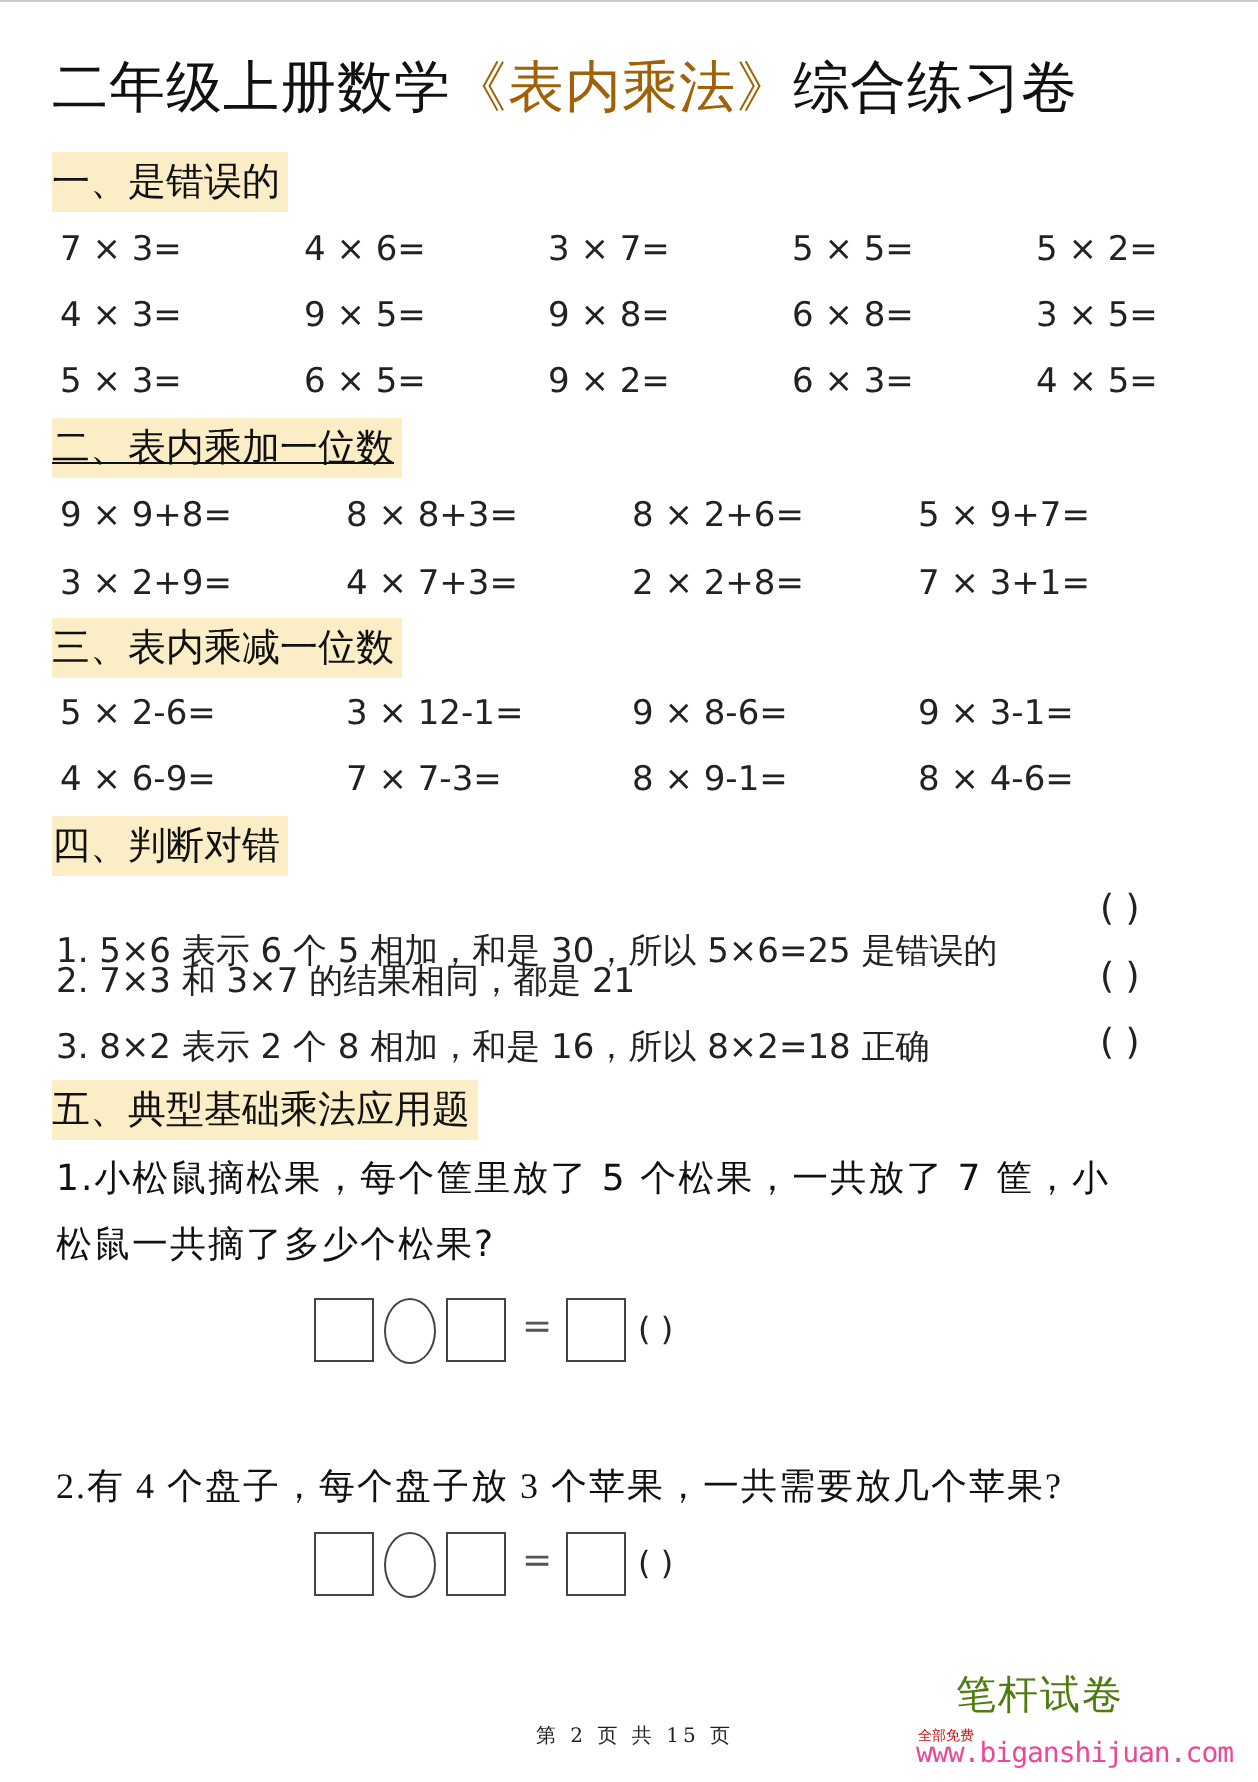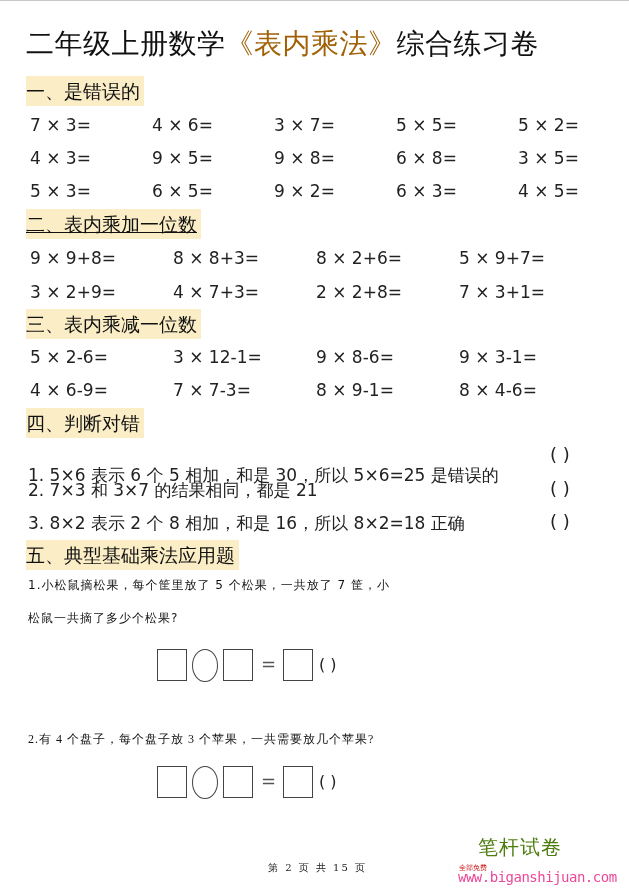--- a/index.html
+++ b/index.html
@@ -11,21 +11,21 @@
   }
   .abs { position:absolute; white-space:nowrap; }
   .title { left:26px; top:24px; font-family:"DejaVu Serif", serif; font-size:28px; letter-spacing:0.5px; color:#111; }
   .title .red { color:#a16207; }
   .sec { left:26px; height:30px; line-height:30px; padding:0 4px 0 0; background:#fbeec6;
          font-family:"DejaVu Serif", serif; font-size:19px; color:#111; }
   .row { left:30px; font-size:17px; color:#222; }
   .cell { position:absolute; white-space:nowrap; }
   .judge { left:28px; font-size:17px; color:#222; }
   .paren { font-size:18px; color:#222; }
-  .q { left:28px; font-size:12px; color:#111; letter-spacing:1px; }
+  .q { left:28px; font-size:18px; color:#111; letter-spacing:1px; }
   .eq { position:absolute; height:34px; }
   .box { position:absolute; top:0; width:30px; height:32px; border:1.5px solid #444; box-sizing:border-box; }
   .oval { position:absolute; top:0; width:26px; height:33px; border:1.5px solid #444; border-radius:50%; box-sizing:border-box; }
   .eqsign { position:absolute; top:4px; font-size:18px; color:#555; }
   .eparen { position:absolute; top:6px; font-size:16px; color:#222; }
   .footer { left:268px; top:860px; font-size:10px; color:#222; font-family:"DejaVu Serif", serif; letter-spacing:2px; }
   .brand { left:478px; top:833px; font-size:20px; color:#4d7c0f; font-family:"DejaVu Sans", sans-serif; letter-spacing:1px; }
   .free { left:459px; top:862px; font-size:7px; color:#d01010; }
   .url { left:458px; top:868px; font-size:14px; color:#ec4899; font-family:"DejaVu Sans Mono", monospace; letter-spacing:-0.5px; }
 </style>

